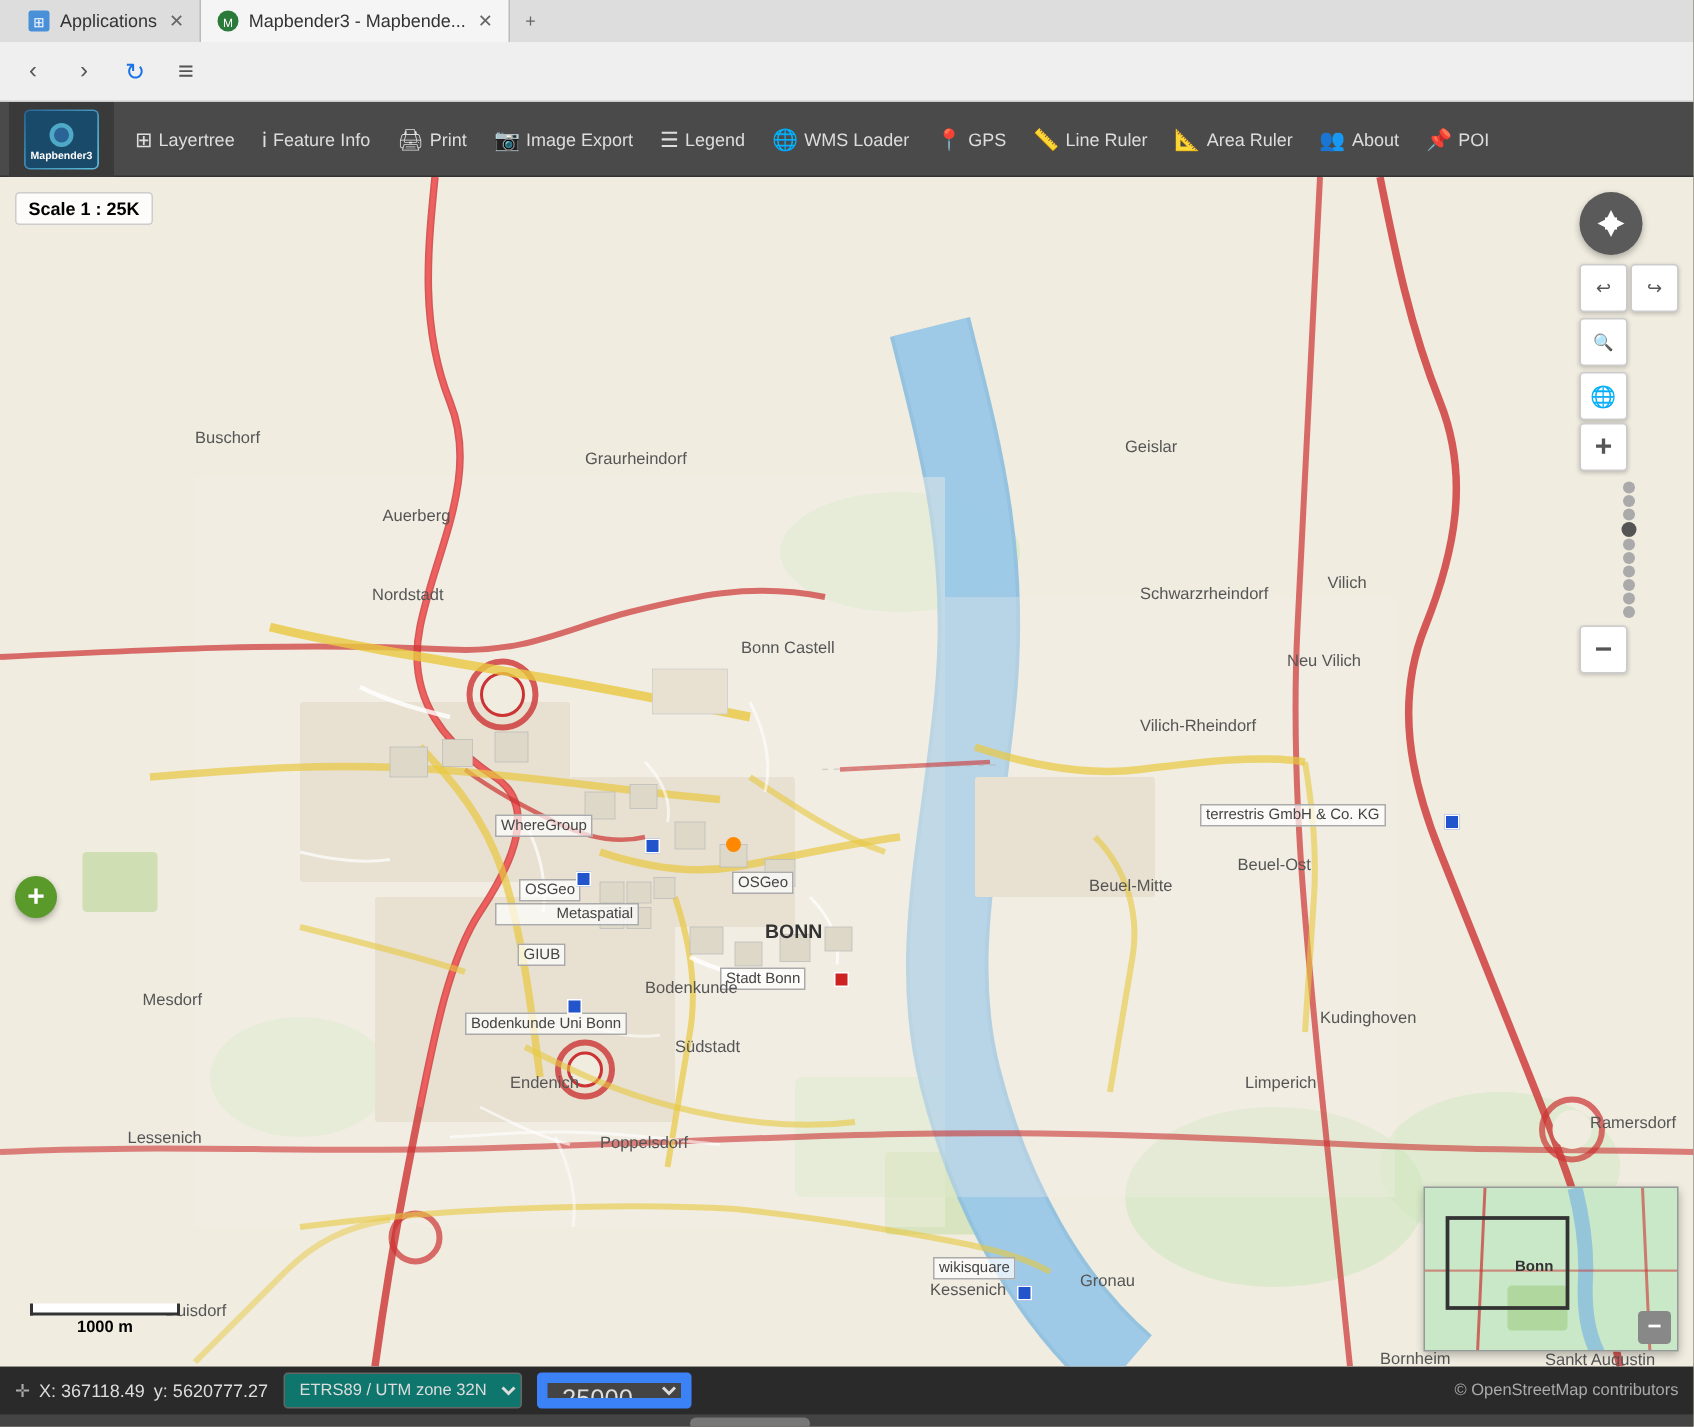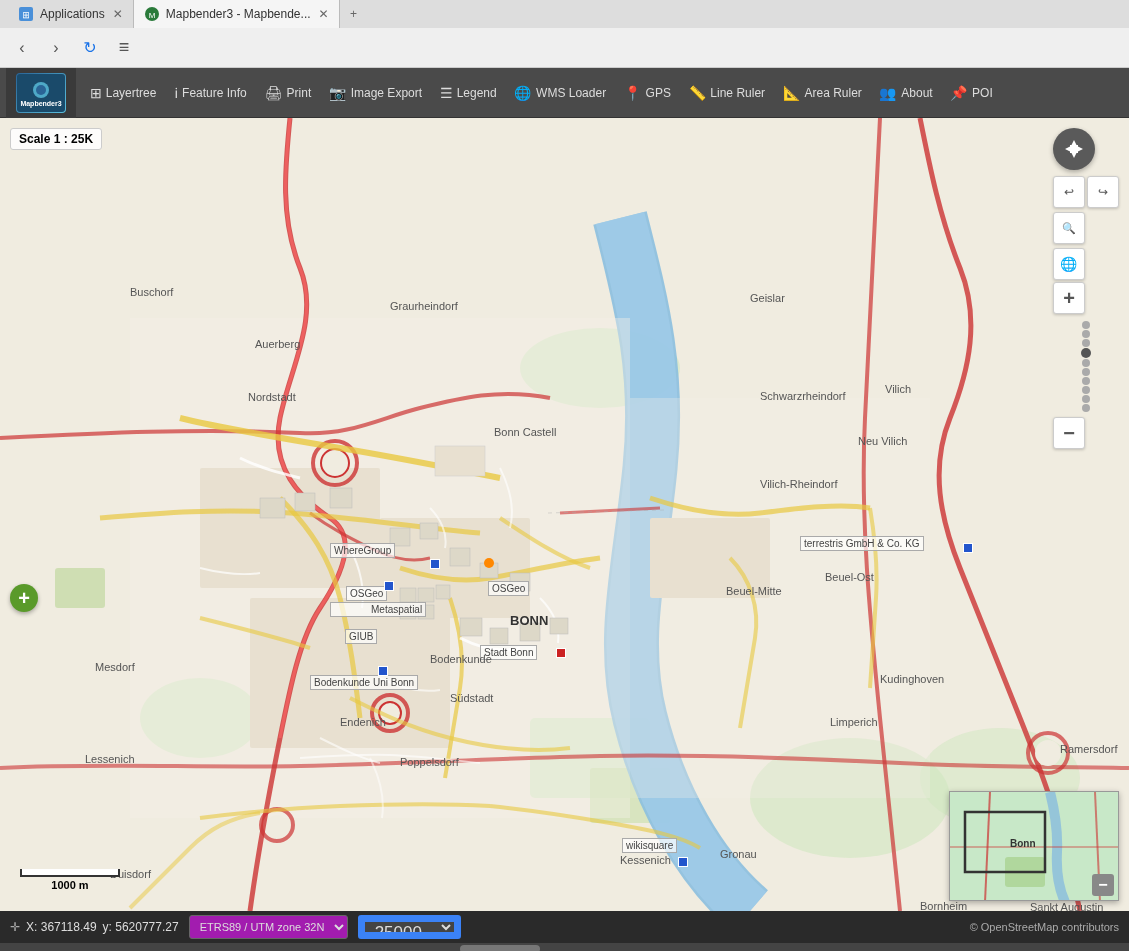--- a/index.html
+++ b/index.html
@@ -323,21 +323,21 @@
       gap: 10px;
     }
     .coords-display {
       display: flex;
       align-items: center;
       gap: 6px;
     }
     .coords-icon { color: #aaa; }
     .crs-select {
       height: 24px;
-      background: #a21caf;
+      background: #0f766e;
       border: 1px solid #666;
       color: #ddd;
       padding: 0 6px;
       font-size: 11px;
       border-radius: 3px;
       cursor: pointer;
     }
     .scale-select {
       height: 24px;
       background: #444;

